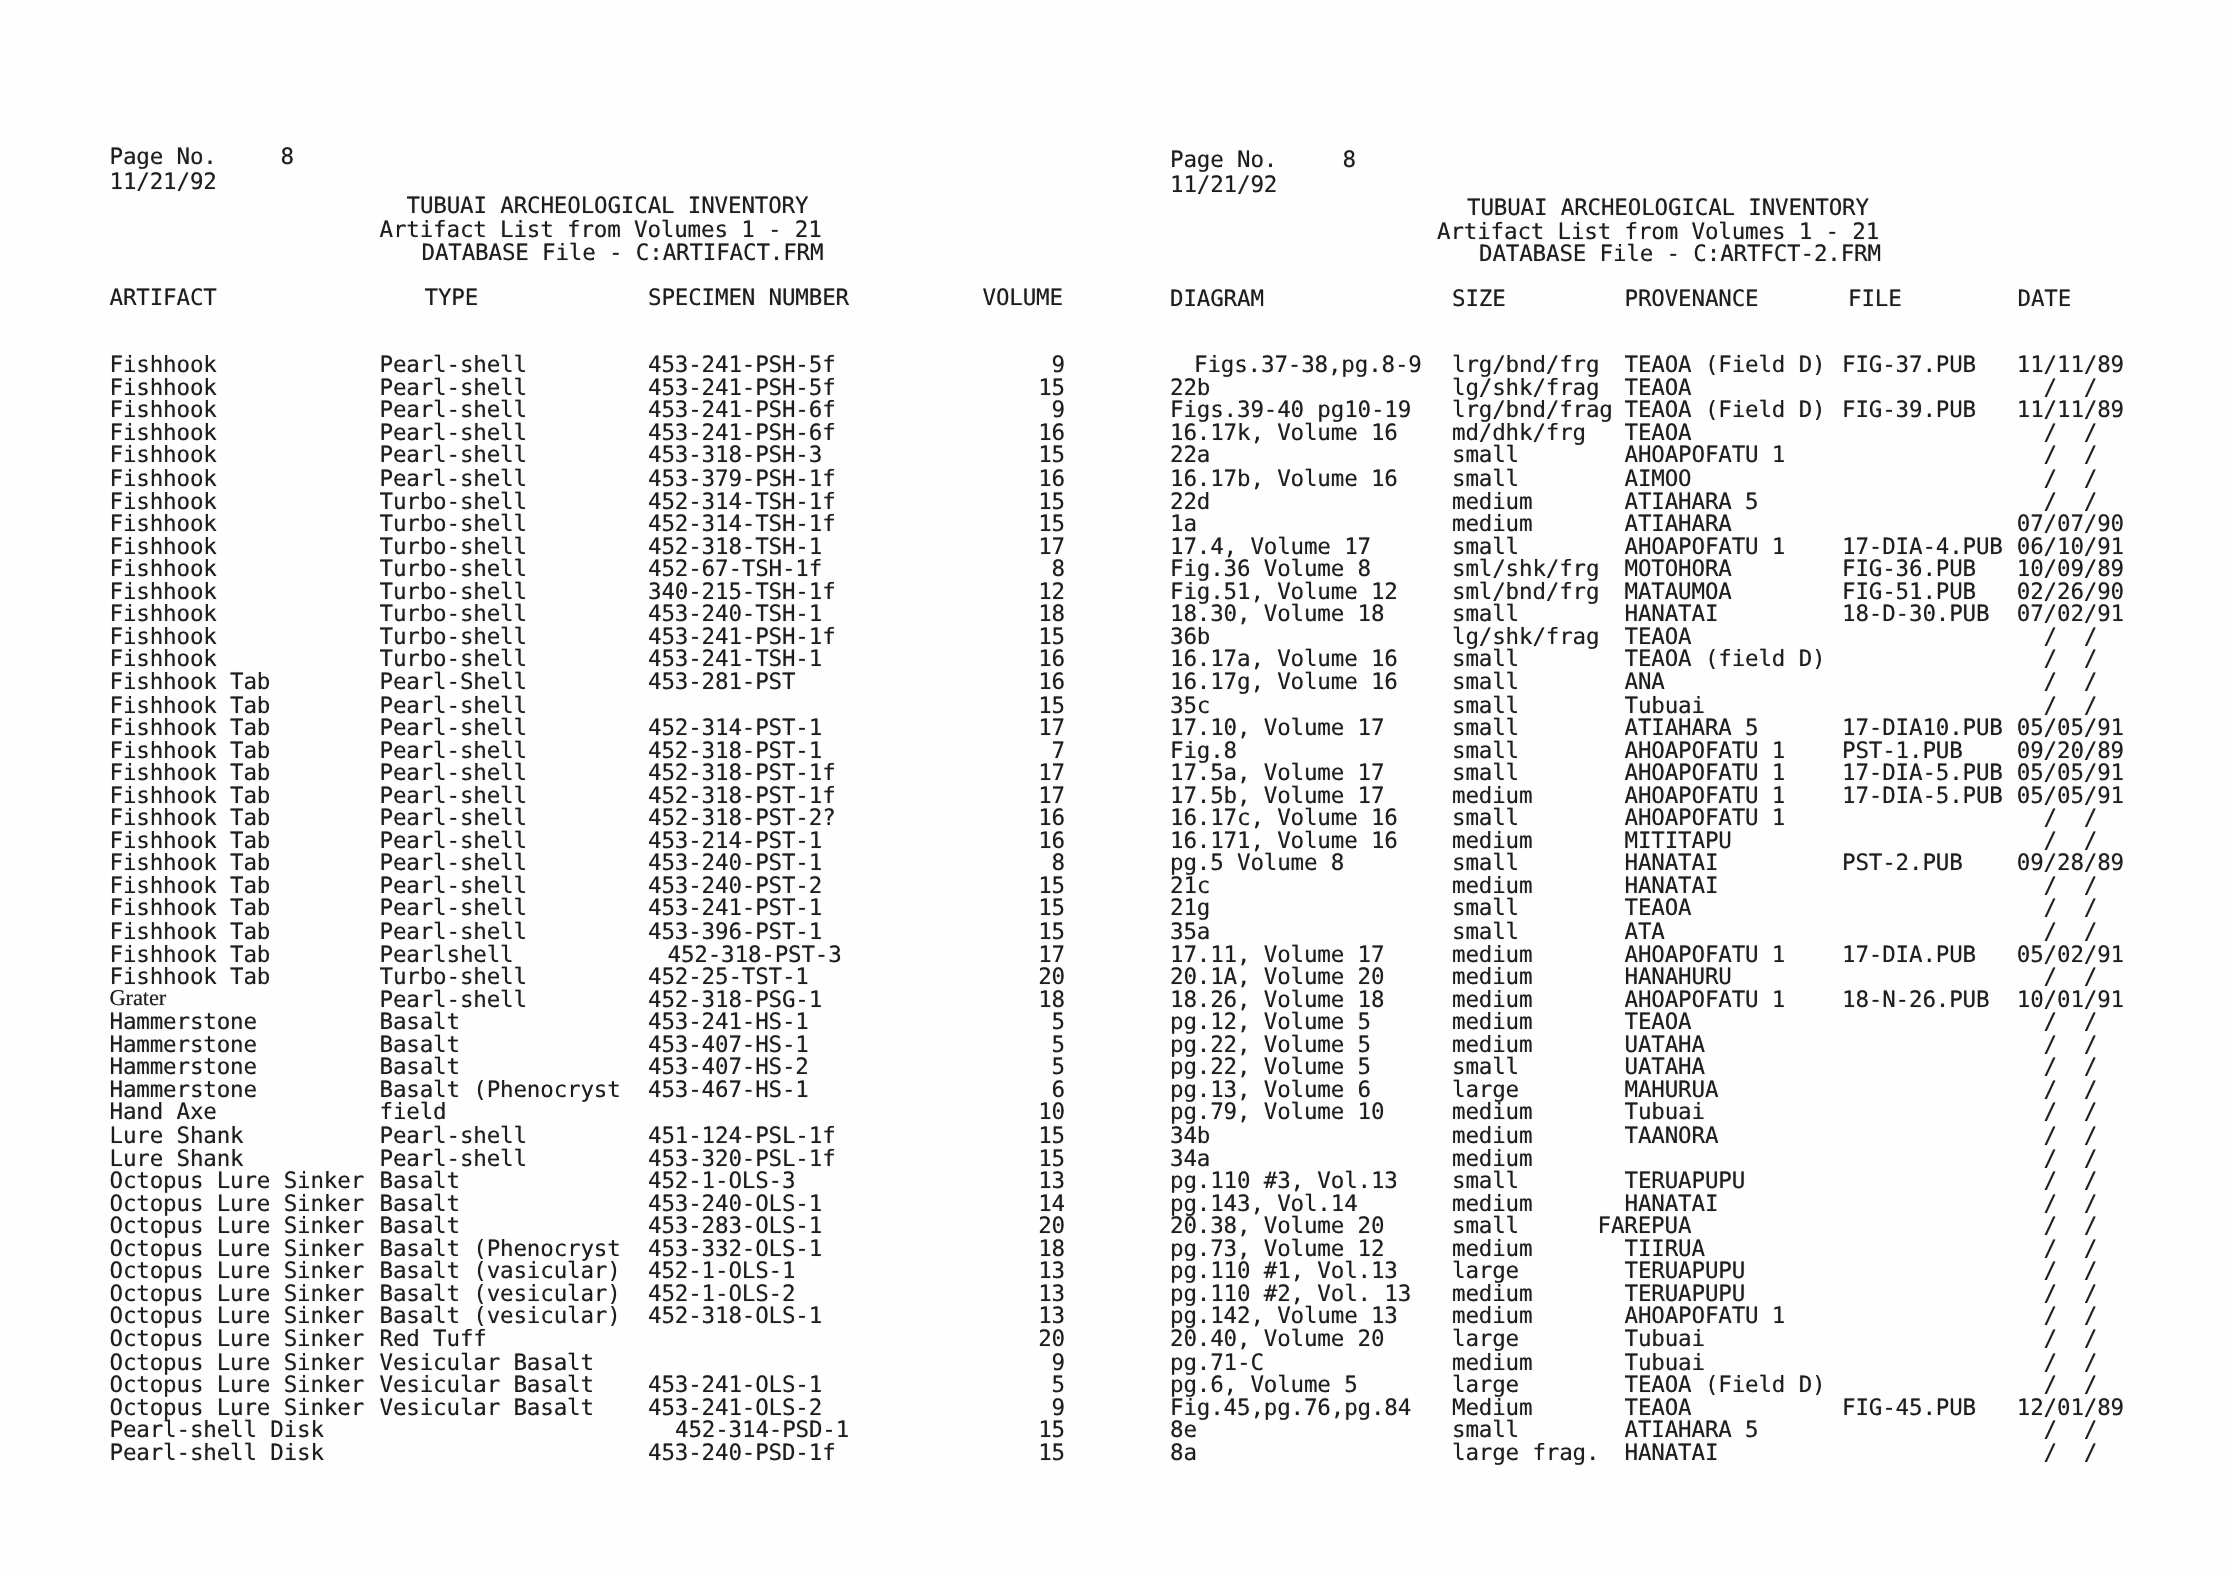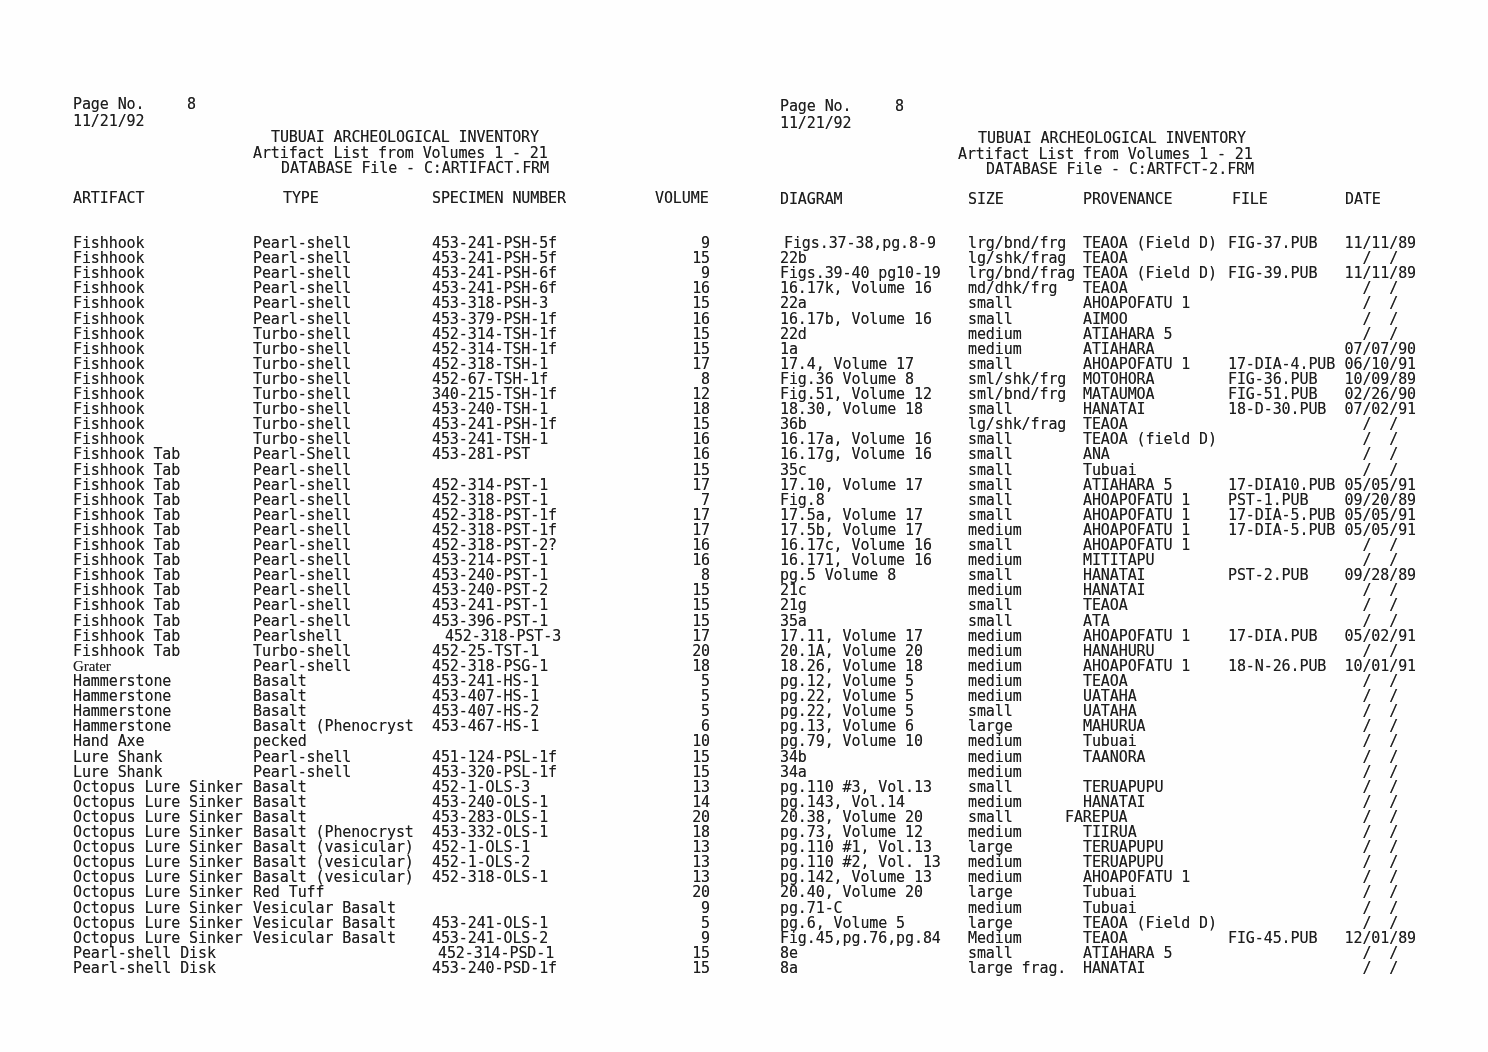--- a/index.html
+++ b/index.html
@@ -247,21 +247,21 @@
         <span class="c num" style="left: 601px; width: 36px;">5</span>
       </div>
       <div class="row" style="top: 483.328px;">
         <span class="c" style="left: 0px;">Hammerstone</span>
         <span class="c" style="left: 180px;">Basalt (Phenocryst</span>
         <span class="c" style="left: 359px;">453-467-HS-1</span>
         <span class="c num" style="left: 601px; width: 36px;">6</span>
       </div>
       <div class="row" style="top: 498.432px;">
         <span class="c" style="left: 0px;">Hand Axe</span>
-        <span class="c" style="left: 180px;">pecked</span>
+        <span class="c" style="left: 180px;">field</span>
         <span class="c num" style="left: 601px; width: 36px;">10</span>
       </div>
       <div class="row" style="top: 513.536px;">
         <span class="c" style="left: 0px;">Lure Shank</span>
         <span class="c" style="left: 180px;">Pearl-shell</span>
         <span class="c" style="left: 359px;">451-124-PSL-1f</span>
         <span class="c num" style="left: 601px; width: 36px;">15</span>
       </div>
       <div class="row" style="top: 528.64px;">
         <span class="c" style="left: 0px;">Lure Shank</span>
@@ -328,32 +328,32 @@
         <span class="c num" style="left: 601px; width: 36px;">5</span>
       </div>
       <div class="row" style="top: 694.784px;">
         <span class="c" style="left: 0px;">Octopus Lure Sinker</span>
         <span class="c" style="left: 180px;">Vesicular Basalt</span>
         <span class="c" style="left: 359px;">453-241-OLS-2</span>
         <span class="c num" style="left: 601px; width: 36px;">9</span>
       </div>
       <div class="row" style="top: 709.888px;">
         <span class="c" style="left: 0px;">Pearl-shell Disk</span>
-        <span class="c" style="left: 365px;">452-314-PSD-1</span>
+        <span class="c" style="left: 377px;">452-314-PSD-1</span>
         <span class="c num" style="left: 601px; width: 36px;">15</span>
       </div>
       <div class="row" style="top: 724.992px;">
         <span class="c" style="left: 0px;">Pearl-shell Disk</span>
         <span class="c" style="left: 359px;">453-240-PSD-1f</span>
         <span class="c num" style="left: 601px; width: 36px;">15</span>
       </div>
     </div>
   <div id="right-rows" class="rows" style="left:780px;">
       <div class="row" style="top: 0px;">
-        <span class="c" style="left: 4px;">Figs.37-38,pg.8-9</span>
+        <span class="c" style="left: 16px;">Figs.37-38,pg.8-9</span>
         <span class="c" style="left: 188px;">lrg/bnd/frg</span>
         <span class="c" style="left: 303px;">TEAOA (Field D)</span>
         <span class="c" style="left: 448px;">FIG-37.PUB</span>
         <span class="c num" style="left: 562px; width: 74px;">11/11/89</span>
       </div>
       <div class="row" style="top: 15.104px;">
         <span class="c" style="left: 0px;">22b</span>
         <span class="c" style="left: 188px;">lg/shk/frag</span>
         <span class="c" style="left: 303px;">TEAOA</span>
         <span class="c num" style="left: 562px; width: 74px;">  /  /  </span>

